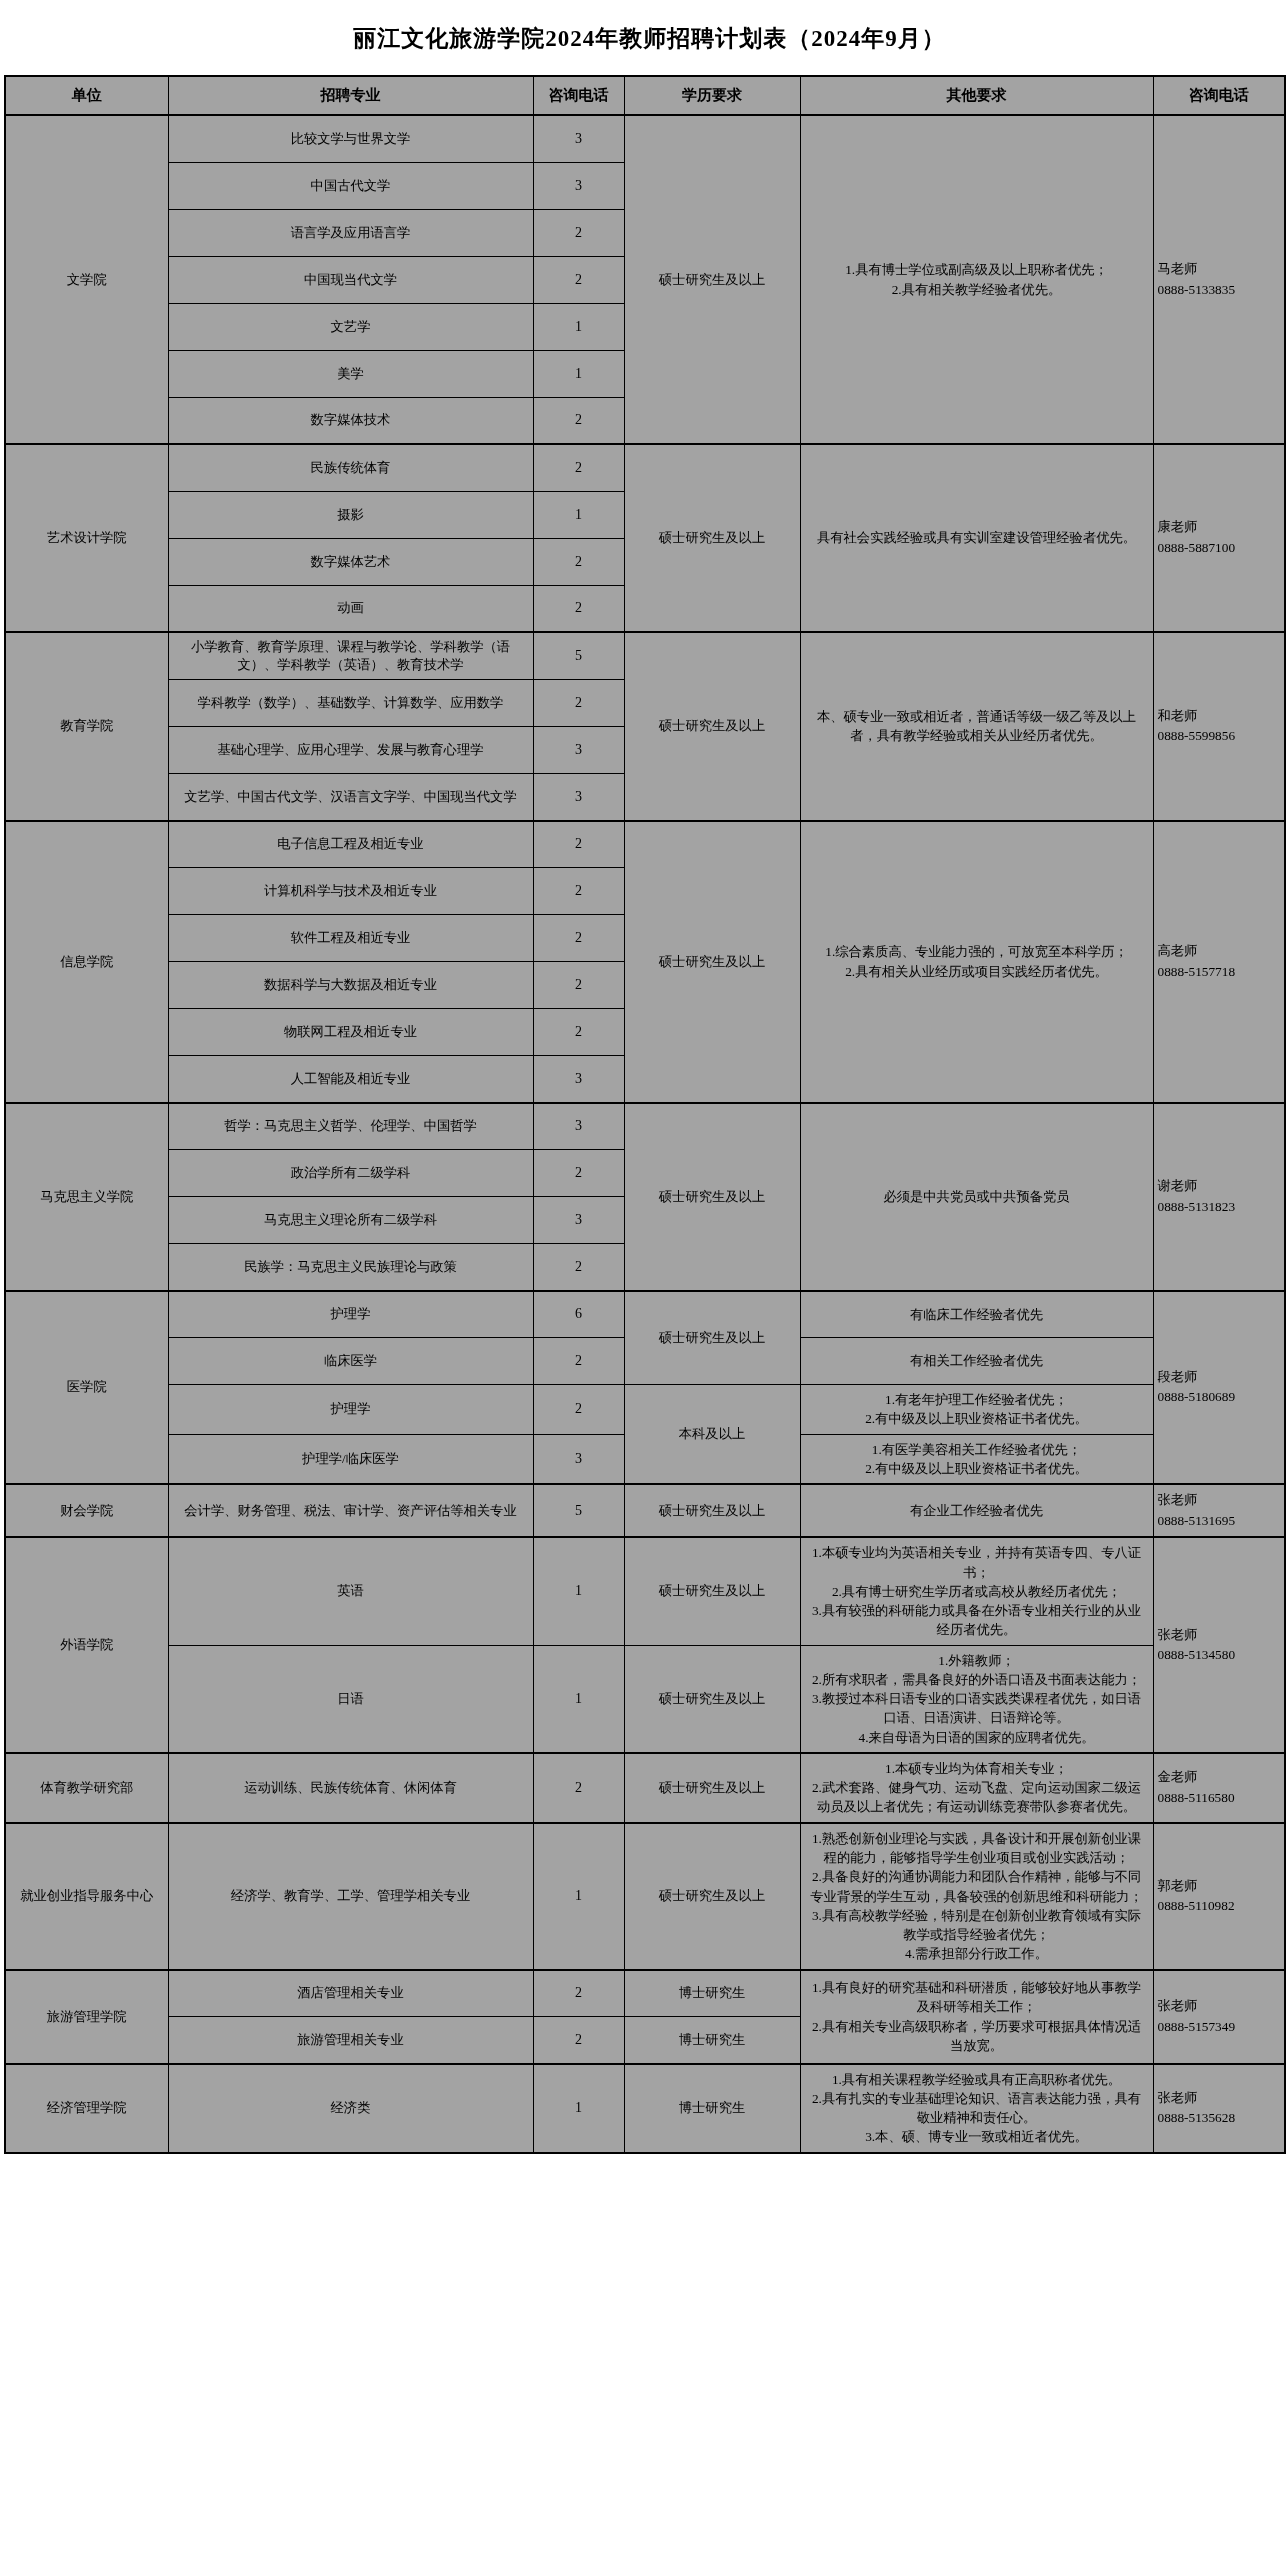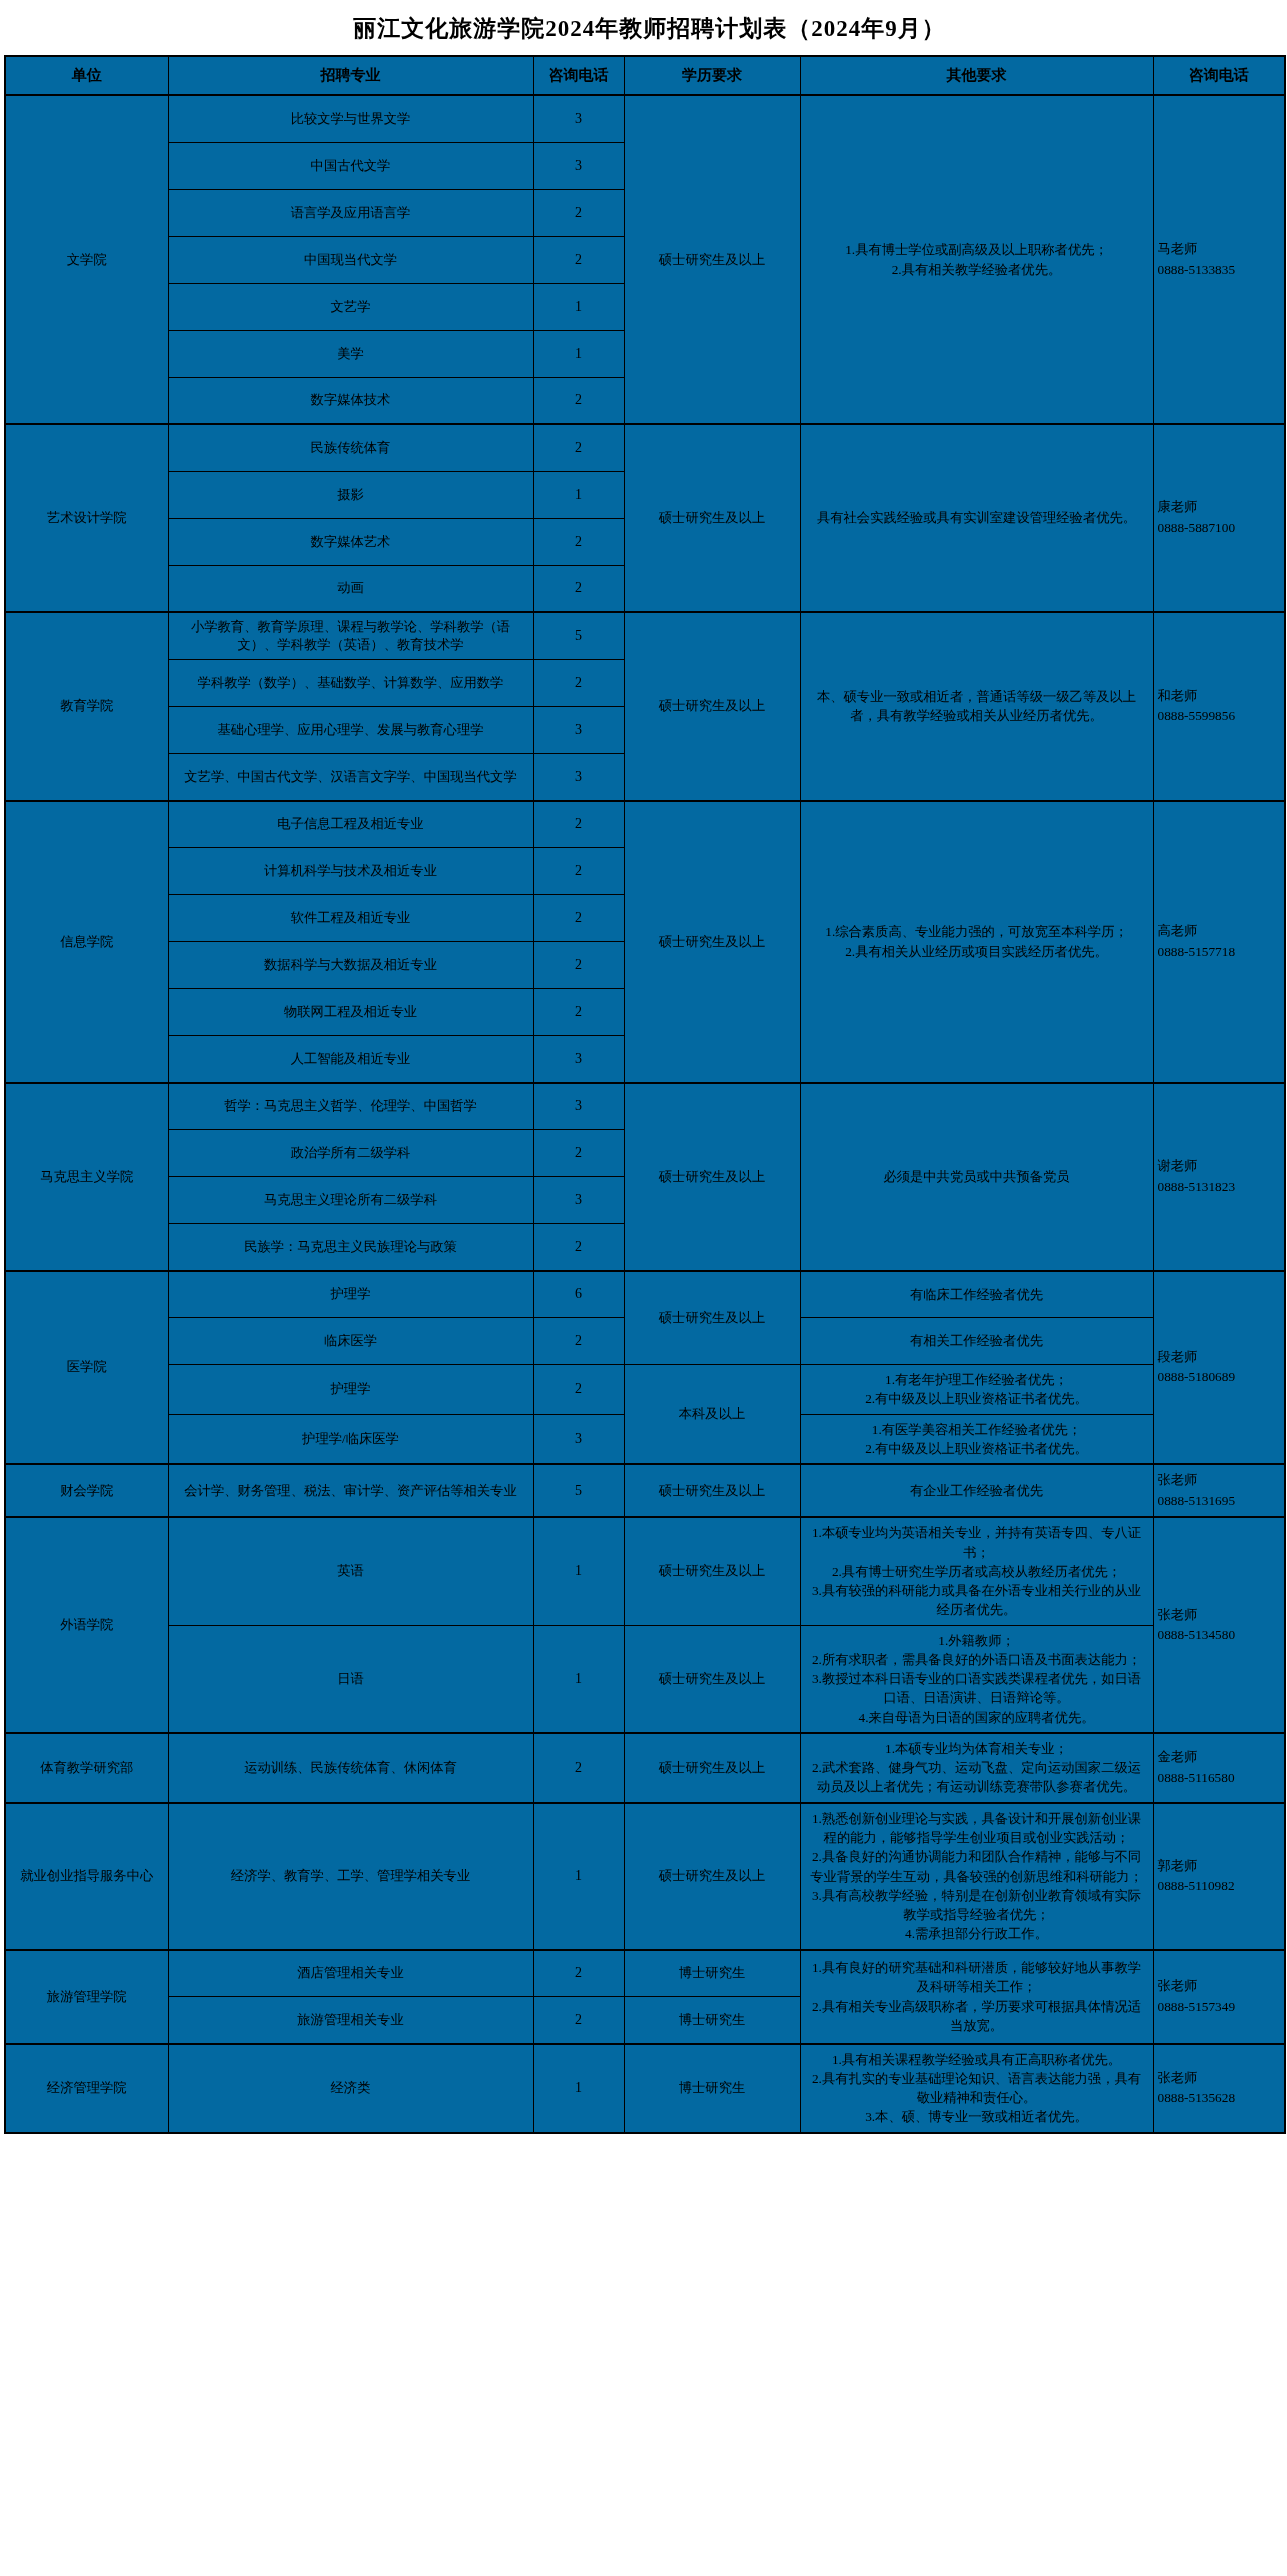--- a/index.html
+++ b/index.html
@@ -1,24 +1,24 @@
 <!DOCTYPE html>
 <html><head>
 <meta charset="utf-8">
 <style>
   html,body{margin:0;padding:0;background:#ffffff;color:#000;}
   body{width:1287px;font-family:"Liberation Serif","DejaVu Serif",serif;}
   .page{width:1287px;}
   .title{
     text-align:center;font-size:23px;font-weight:bold;letter-spacing:1px;
-    margin:2px;padding:11px 0 9px 12px;color:#000;
+    margin:12px;padding:11px 0 9px 12px;color:#000;
   }
   table.recruit{
     width:1279px;margin:0 4px 4px 4px;border-collapse:collapse;table-layout:fixed;
-    border:2px solid #000;background:#0369a1;
+    border:2px solid #000;background:#a3a3a3;
   }
   col.c1{width:163px}col.c2{width:365px}col.c3{width:91px}
   col.c4{width:176px}col.c5{width:353px}col.c6{width:132px}
   th{
     border:1px solid #000;border-bottom:2px solid #000;
     font-size:15px;font-weight:bold;text-align:center;padding:9px 2px;
   }
   td{
     border:1px solid #000;font-size:13.3px;vertical-align:middle;
     padding:5px 4px;word-break:break-all;

